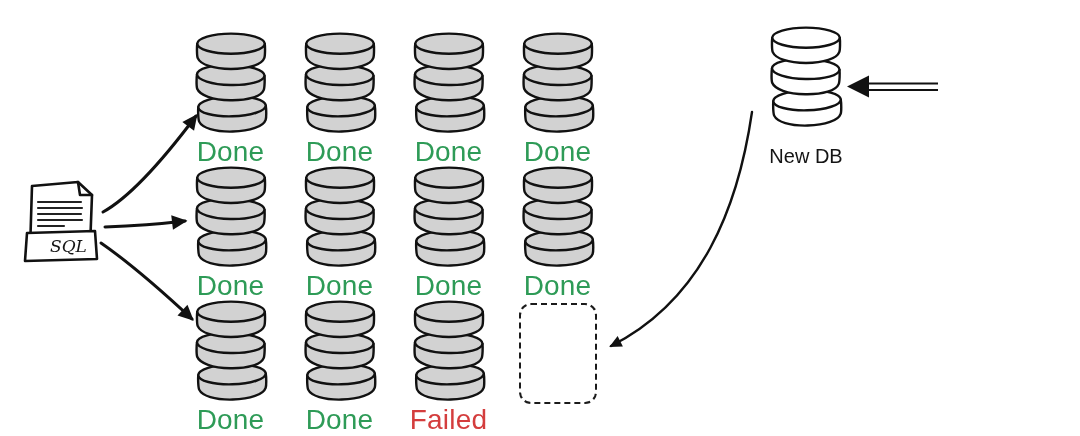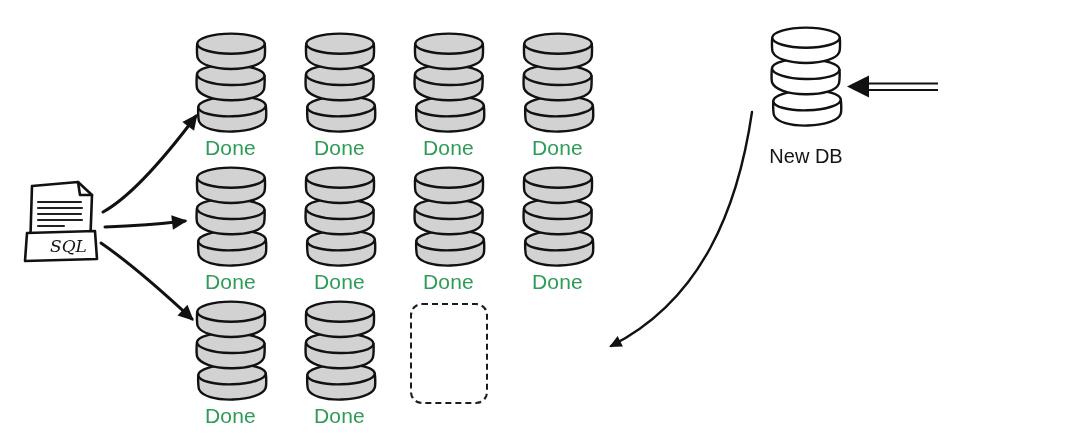--- a/index.html
+++ b/index.html
@@ -12,21 +12,21 @@
   .canvas { position:relative; width:1080px; height:436px; background:#fff; overflow:hidden; }
 
   
   .grid { position:absolute; left:176px; top:24px; display:grid;
           grid-template-columns:repeat(4,109px); grid-auto-rows:134px; }
   .cell { display:flex; flex-direction:column; align-items:center; padding-top:6px; }
   svg.db { width:84px; height:106px; overflow:visible;
            fill:var(--db-fill); stroke:var(--ink); stroke-width:3;
            stroke-linecap:round; stroke-linejoin:round; }
   svg.db.white { fill:var(--new-db-fill); }
-  .status { font-size:21px; font-weight:400; color:var(--done); letter-spacing:.2px; }
+  .status { font-size:28px; font-weight:400; color:var(--done); letter-spacing:.2px; }
   .status[data-state="failed"] { color:var(--failed); }
   .placeholder { width:78px; height:101px; margin-top:5px;
                  border:2.5px dashed #1b1b1b; border-radius:12px; background:#fff; }
 
   
   .sqldoc { position:absolute; left:20px; top:176px; width:86px; height:98px; }
 
   
   .right-block { position:absolute; display:flex; flex-direction:column; align-items:center; }
   .newdb-block { left:750px; top:24px; width:112px; }
@@ -141,20 +141,26 @@
         </svg>
       <div class="status" data-state="done">Done</div>
     </div>
     <div class="cell">
       <svg class="db" viewBox="-2 -2 104 132">
           <use href="#icon-db"></use>
         </svg>
       <div class="status" data-state="done">Done</div>
     </div>
     <div class="cell">
+      <svg class="db" viewBox="-2 -2 104 132">
+          <use href="#icon-db"></use>
+        </svg>
+      <div class="status" data-state="failed">Failed</div>
+    </div>
+    <div class="cell">
       <div class="placeholder"></div>
     </div>
   </div>
 
   <div class="right-block newdb-block">
     <svg class="db white" viewBox="-2 -2 104 132">
         <use href="#icon-db"></use>
       </svg>
     <div class="block-label">New DB</div>
   </div>

